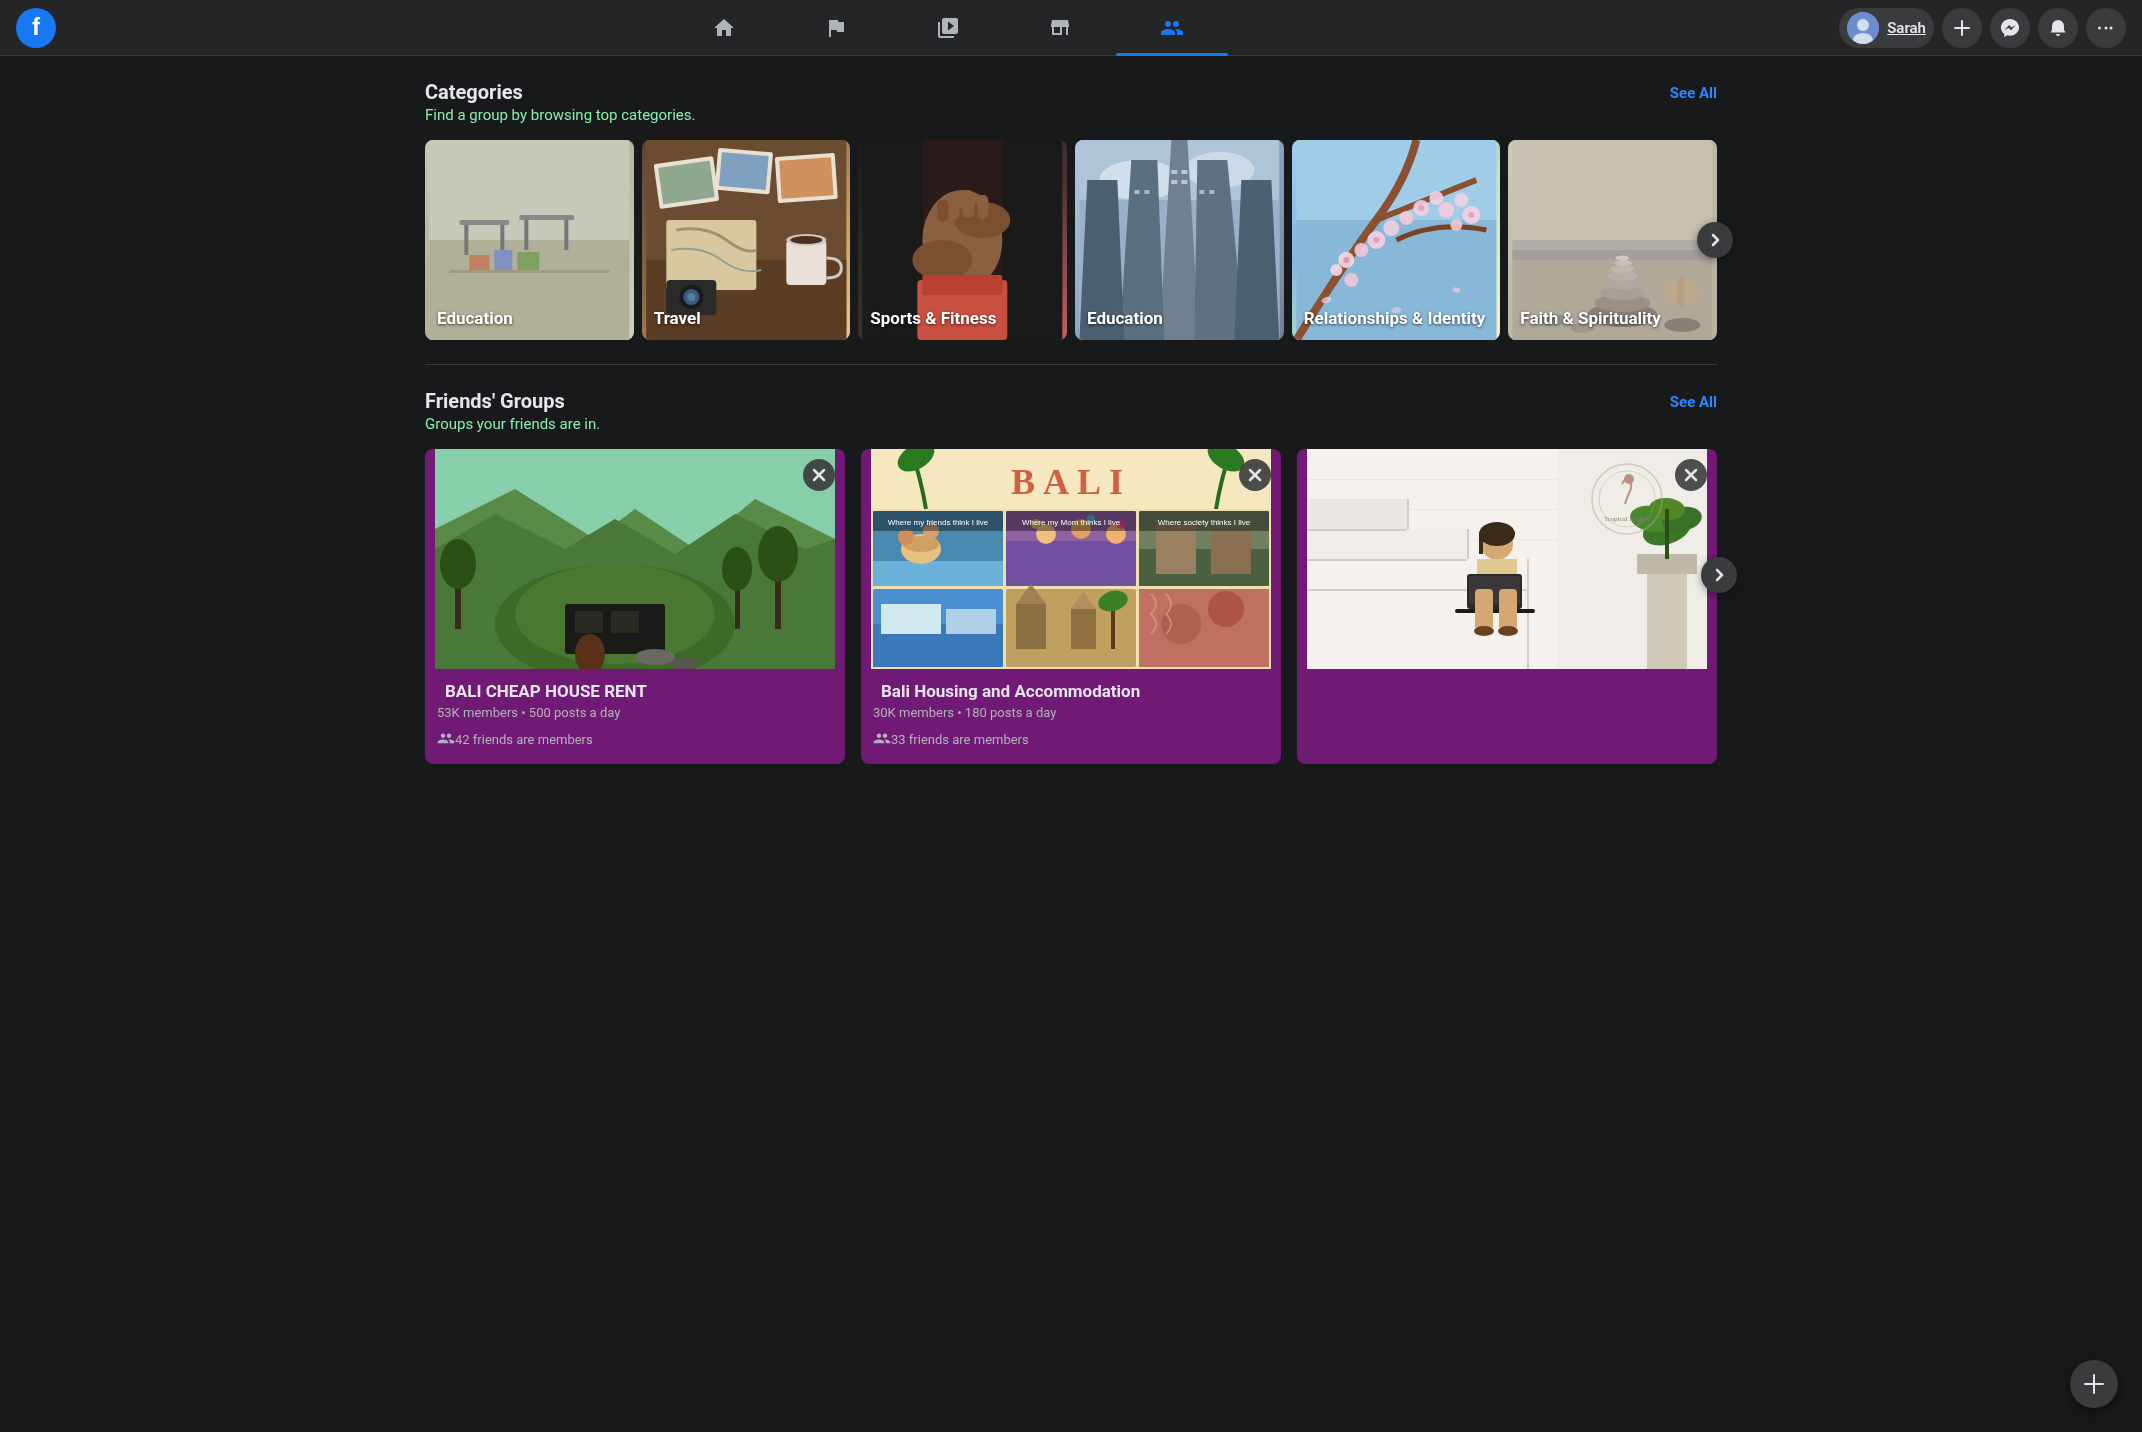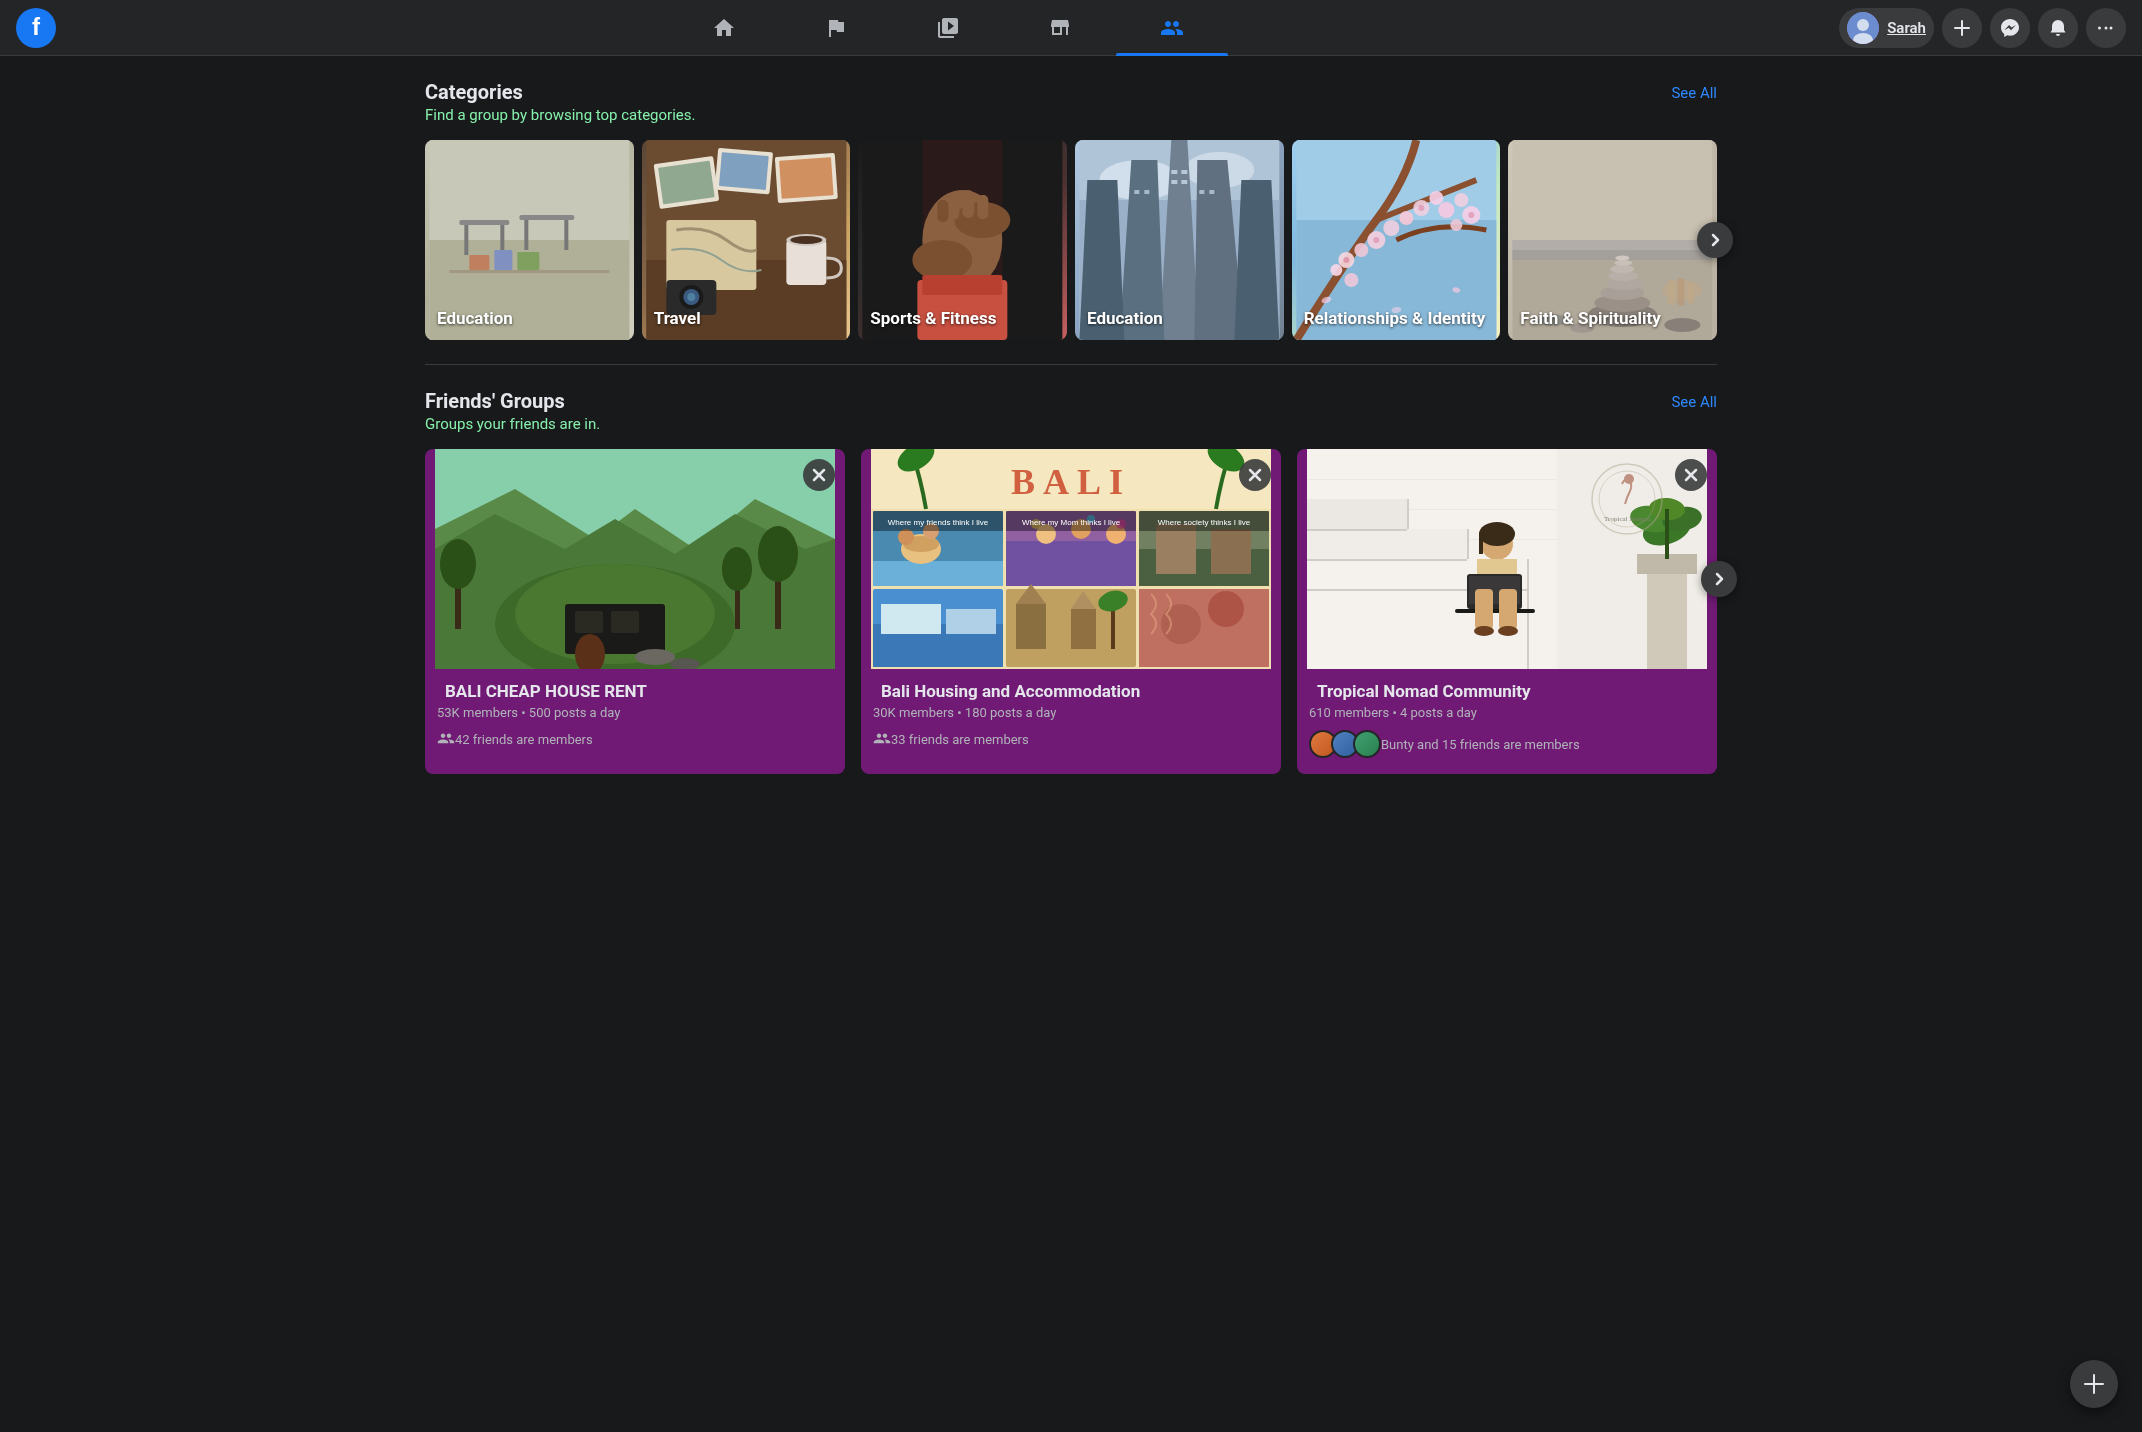--- a/index.html
+++ b/index.html
@@ -90,21 +90,21 @@
       font-weight: 700;
       color: #e4e6eb;
     }
     .section-subtitle {
       font-size: 15px;
       color: #86efac;
       margin-top: 2px;
     }
     .see-all-link {
       font-size: 15px;
-      font-weight: 400;
+      font-weight: 700;
       color: #2d88ff;
       cursor: pointer;
       white-space: nowrap;
       padding-top: 4px;
     }
 
     
     .categories-grid {
       display: flex;
       gap: 8px;
@@ -761,36 +761,20 @@
             <path d="M315 35 Q318 28 322 32 Q326 36 323 42 Q320 48 318 55" stroke="#c09080" stroke-width="2" fill="none"></path>
             <circle cx="322" cy="30" r="5" fill="#c09080"></circle>
             <text x="320" y="72" text-anchor="middle" font-size="7" fill="#808070" font-family="serif">Tropical Nomad</text>
           </svg>
           <div class="group-close-btn">
             <svg width="14" height="14" viewBox="0 0 14 14">
                 <path d="M2 2l10 10M12 2L2 12" stroke="#e4e6eb" stroke-width="2.5" stroke-linecap="round"></path>
               </svg>
           </div>
         </div>
-        <div class="group-info">
-          <div class="group-name">Tropical Nomad Community</div>
-          <div class="group-stats">
-            <span>610 members</span>
-            <span> • </span>
-            <span>4 posts a day</span>
-          </div>
-          <div class="group-friends">
-            <div class="friends-avatars">
-              <div class="friend-avatar-small fa1"></div>
-              <div class="friend-avatar-small fa2"></div>
-              <div class="friend-avatar-small fa3"></div>
-            </div>
-            <span>Bunty and 15 friends are members</span>
-          </div>
-        </div>
       </div>
 
     </div>
 
     <div class="groups-next-arrow">
       <svg width="16" height="16" viewBox="0 0 16 16">
           <path d="M6 3l5 5-5 5" stroke="#e4e6eb" stroke-width="2.5" fill="none" stroke-linecap="round" stroke-linejoin="round"></path>
         </svg>
     </div>
   </div>

